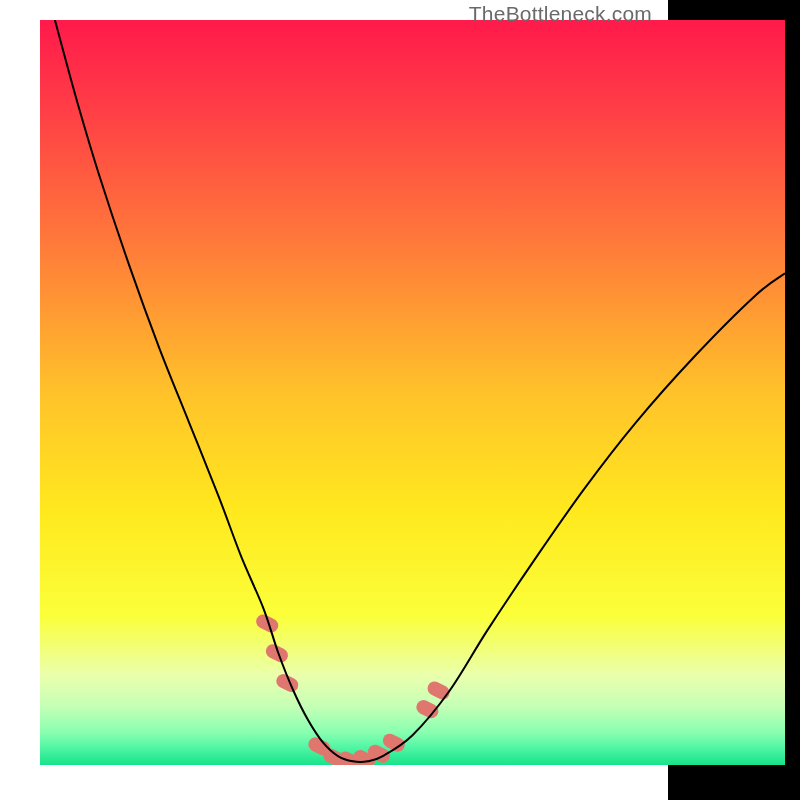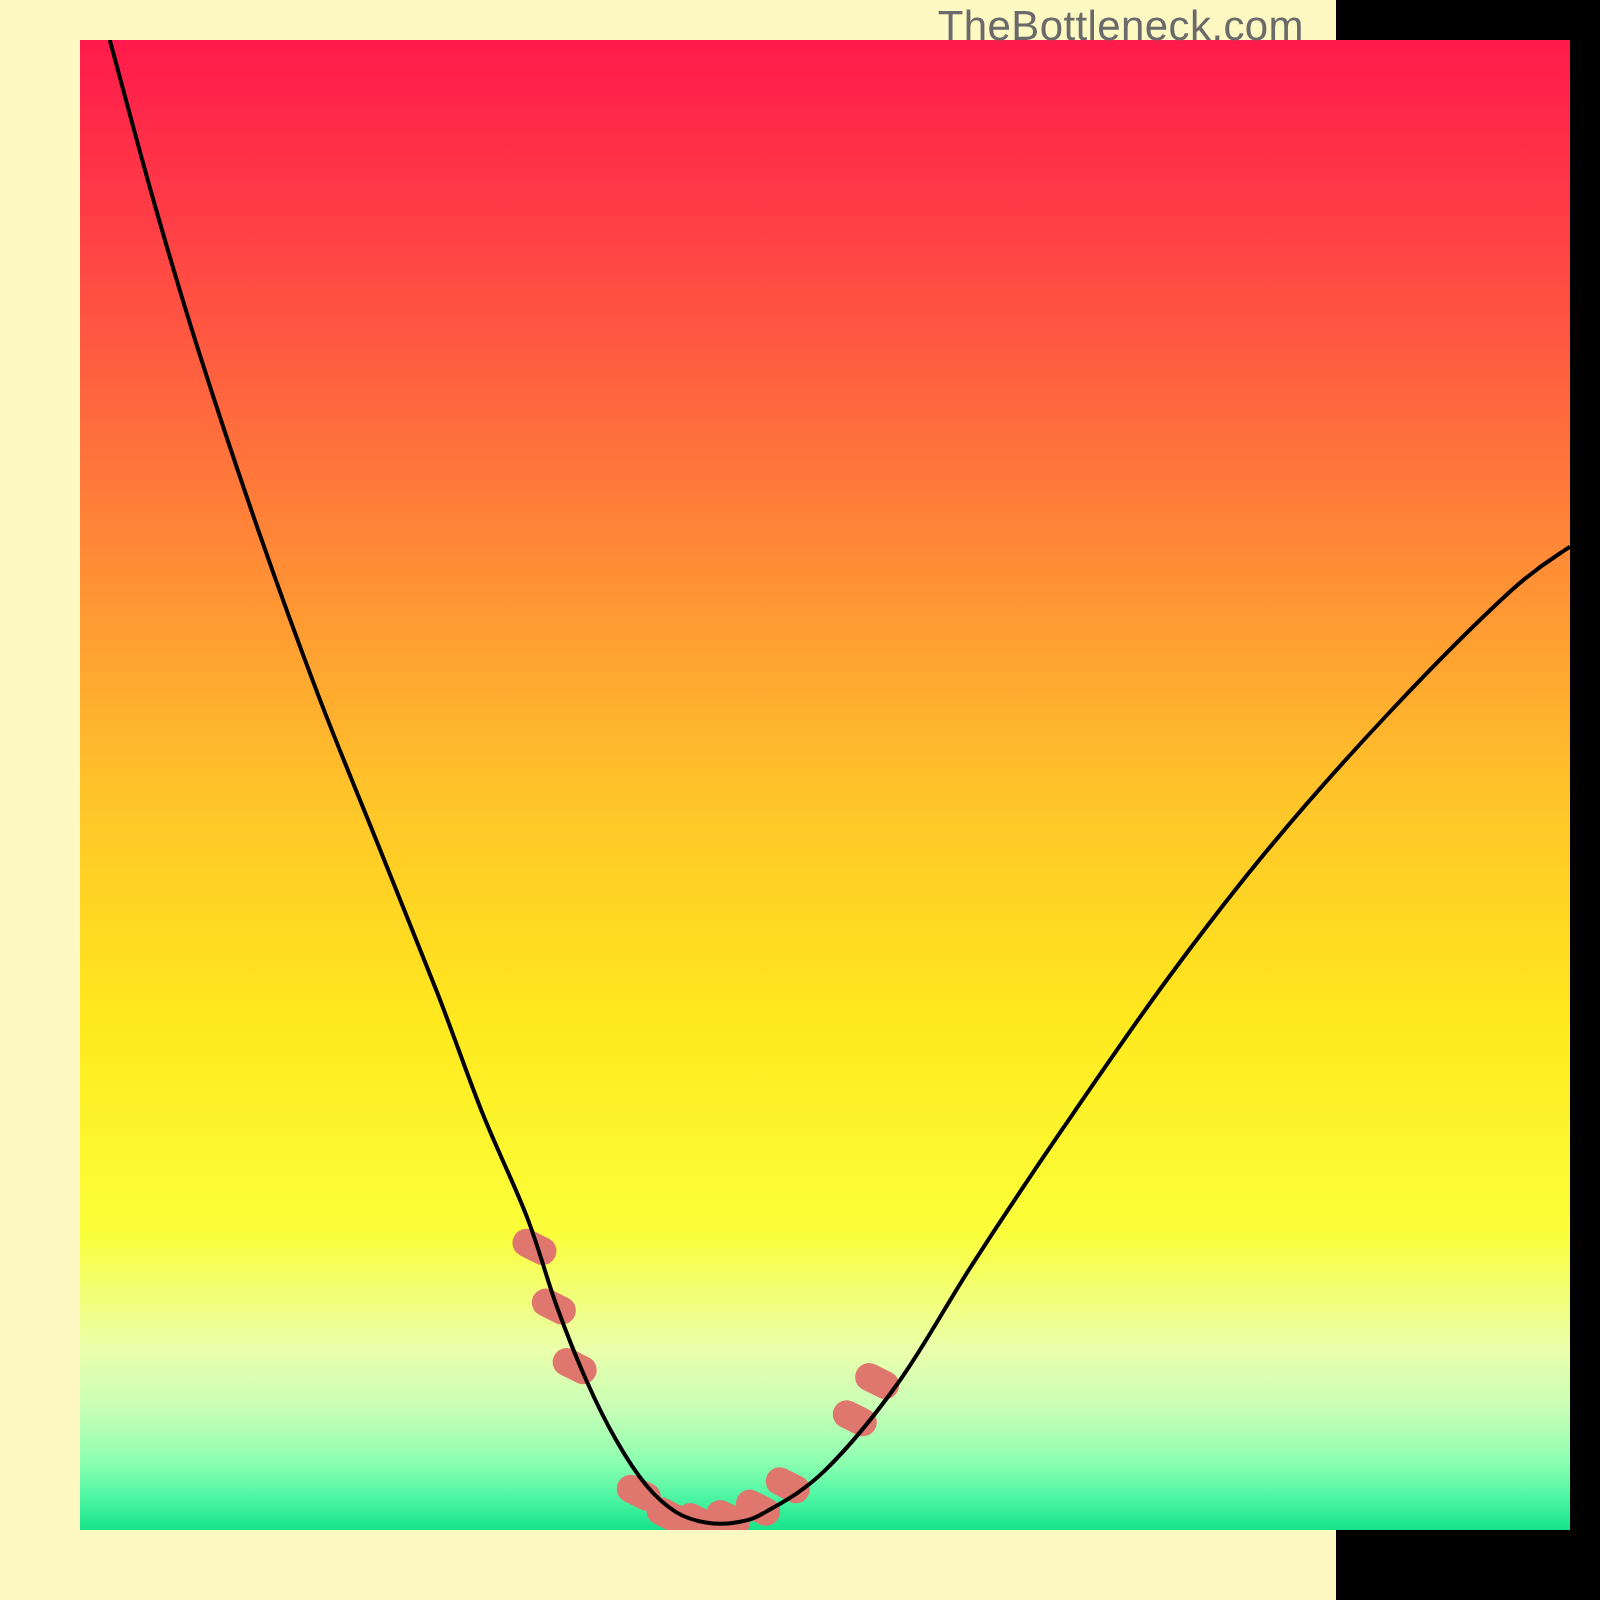--- a/index.html
+++ b/index.html
@@ -10,21 +10,21 @@
     background: #000;
     overflow: hidden;
     font-family: Arial, Helvetica, sans-serif;
   }
   .frame {
     position: absolute;
     left: 0;
     top: 0;
     width: 668px;
     height: 800px;
-    background: #fef9c3;
+    background: #ffffff;
   }
   .plot-area {
     position: absolute;
     left: 40px;
     top: 20px;
     width: 745px;
     height: 745px;
     overflow: hidden;
   }
   .gradient {

